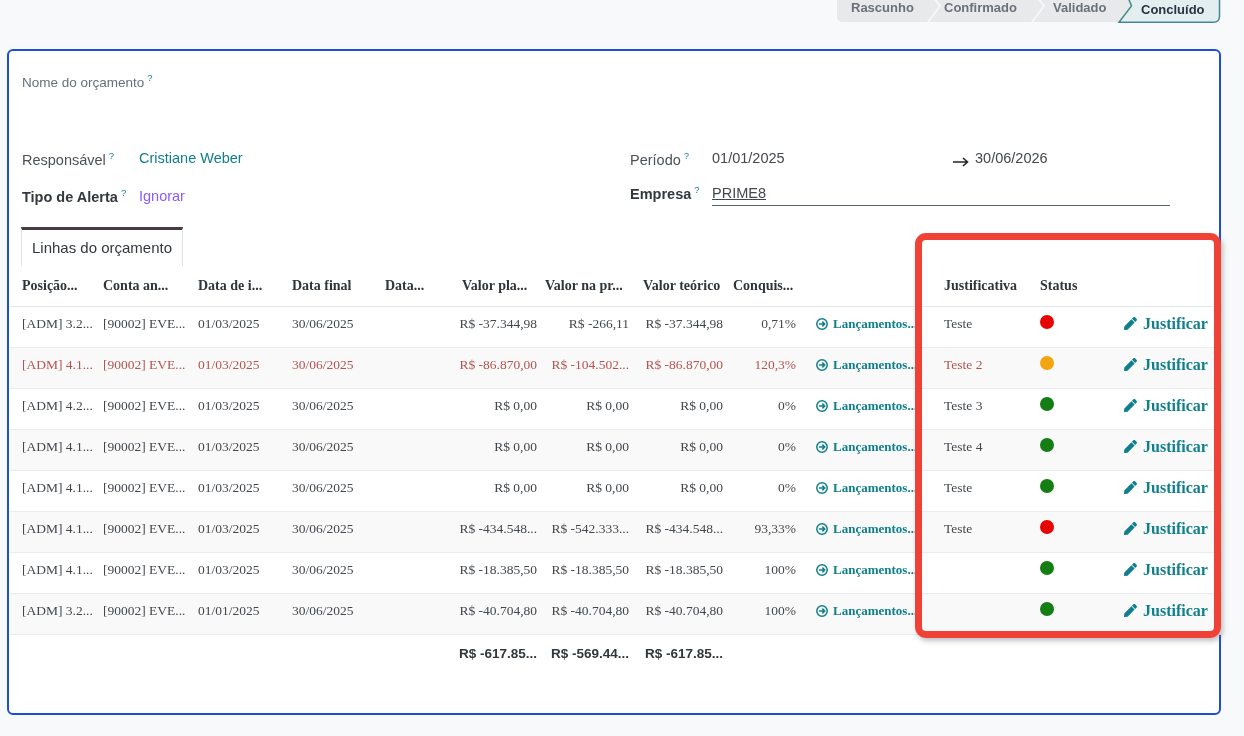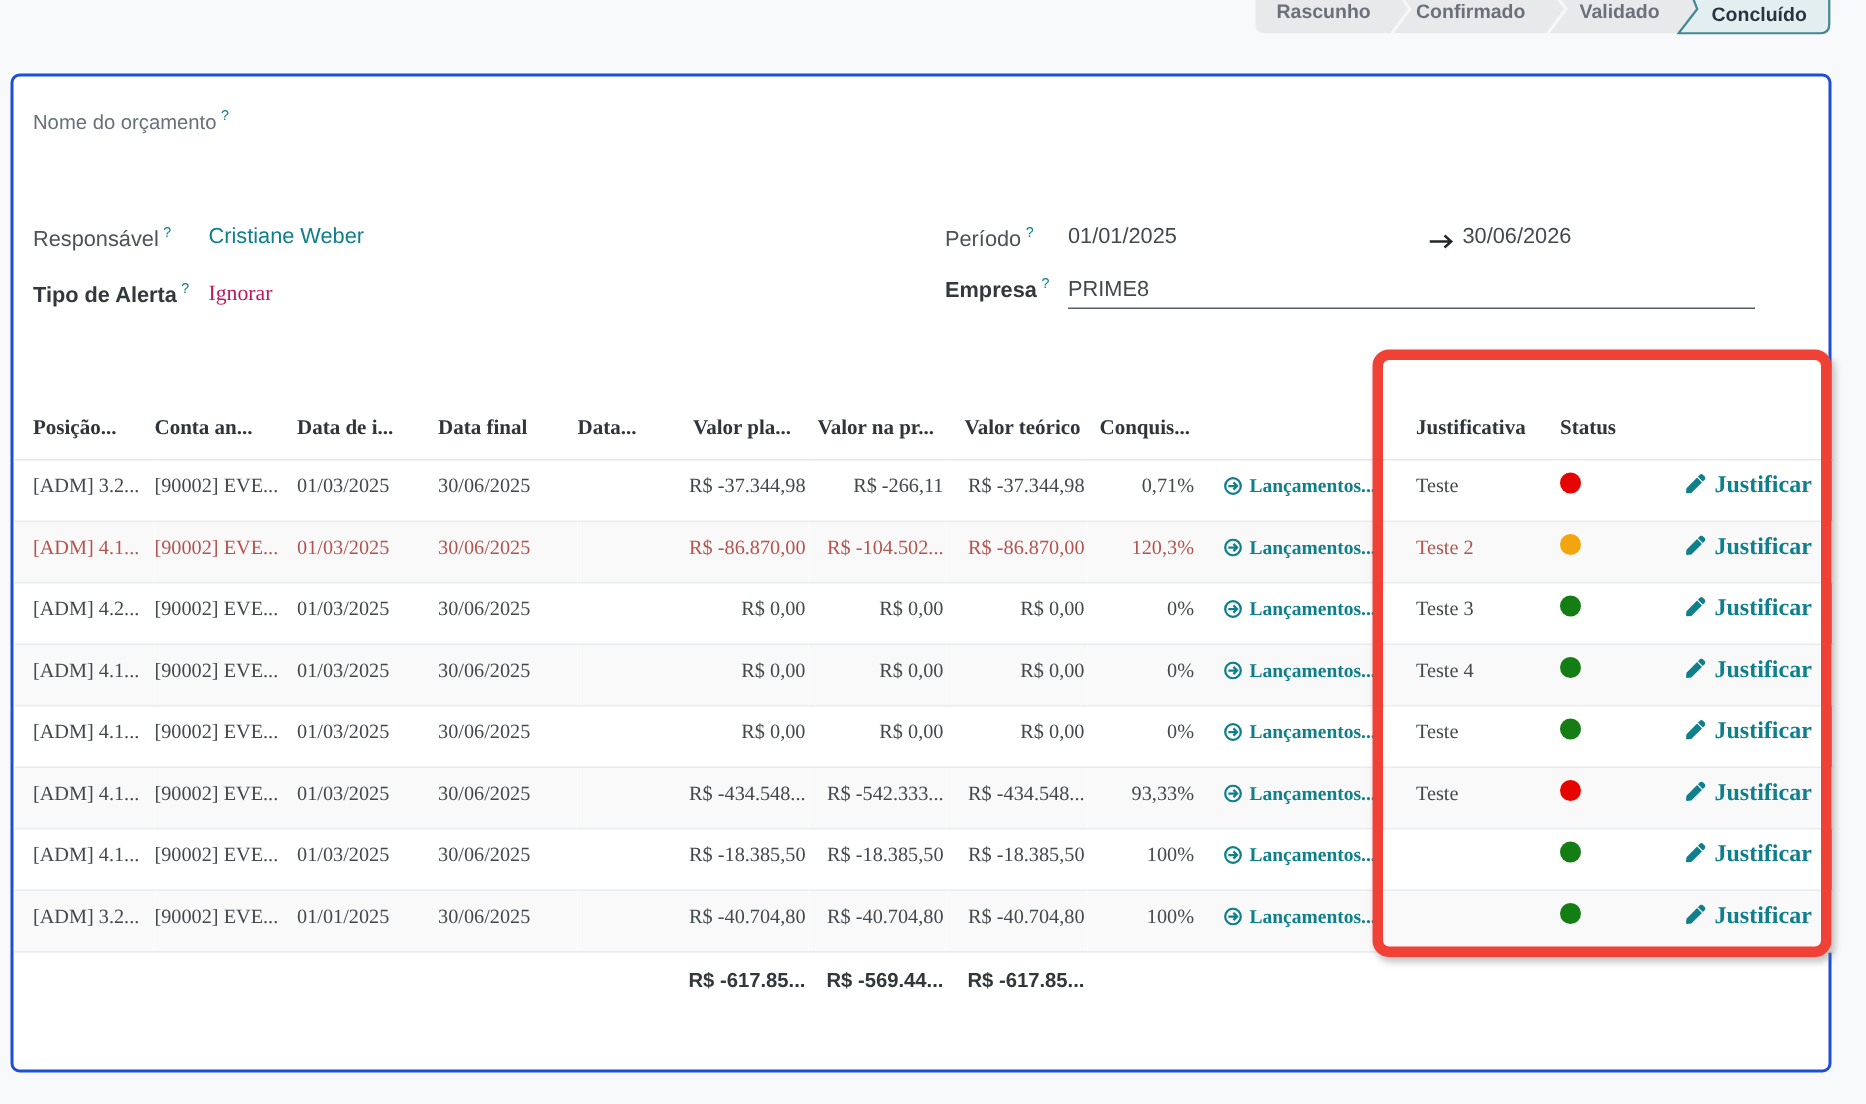--- a/index.html
+++ b/index.html
@@ -29,27 +29,27 @@
 }
 .qmark { color:#11808d; font-size:9.5px; vertical-align:6px; margin-left:3px; font-weight:normal;}
 #lblNome { position:absolute; left:13px; top:21px; font-size:13.5px; color:#68707a; }
 #title { position:absolute; left:12px; top:39px; font-size:33px; font-weight:bold; color:#14171b; letter-spacing:-0.15px; }
 .flabel { font-size:14.5px; color:#4c5258; }
 .flabel.b { font-weight:bold; color:#33383d; }
 .teal { color:#0f7f8b; }
 #rowResp { position:absolute; left:13px; top:99px; }
 #valResp { position:absolute; left:130px; top:99px; font-size:14.5px; }
 #rowTipo { position:absolute; left:13px; top:136px; }
-#valTipo { position:absolute; left:130px; top:137px; font-size:14.5px; color:#be185d;font-family:Liberation Serif, serif; }
+#valTipo { position:absolute; left:130px; top:137px; font-size:14.5px; color:#8b5cf6; }
 #rowPer  { position:absolute; left:621px; top:99px; }
 #valPer1 { position:absolute; left:703px; top:99px; font-size:14.5px; color:#43484d;}
 #valArrow{ position:absolute; left:944px; top:102px; }
 #valPer2 { position:absolute; left:966px; top:99px; font-size:14.5px; color:#43484d;}
 #rowEmp  { position:absolute; left:621px; top:133px; }
-#valEmp  { position:absolute; left:703px; top:134px; font-size:14.5px; color:#43484d; }
+#valEmp  { position:absolute; left:703px; top:134px; font-size:14.5px; color:#43484d;text-decoration:underline; }
 #empLine { position:absolute; left:703px; top:154px; width:458px; height:1px; background:#565e66; }
 
 
 #tabActive {
   position:absolute; left:12px; top:176px; width:162px; height:39px;
   background:#fff; border-top:3px solid #473a42;
   border-left:1px solid #dee2e6; border-right:1px solid #dee2e6;
   font-size:15px; color:#32373c; text-align:center; line-height:36px;
 }
 #tabInactive {
@@ -121,20 +121,21 @@
         <path d="M0 5 L14 5 M10 1 L14.5 5 L10 9" stroke="#22262a" stroke-width="1.6" fill="none"></path>
       </svg></div>
   <div id="valPer2">30/06/2026</div>
   <div id="rowEmp" class="flabel b">Empresa<span class="qmark">?</span></div>
   <div id="valEmp">PRIME8</div>
   <div id="empLine"></div>
 
   <div class="tot" style="left:395px; width:133px;">R$ -617.85...</div>
   <div class="tot" style="left:495px; width:125px;">R$ -569.44...</div>
   <div class="tot" style="left:589px; width:125px;">R$ -617.85...</div>
+  <div id="tabActive">Linhas do orçamento</div>
 
   <div id="tbl">
   <table>
     <colgroup>
       <col style="width:93px">
           <col style="width:95px">
           <col style="width:94px">
           <col style="width:93px">
       <col style="width:69px">
           <col style="width:85px">

